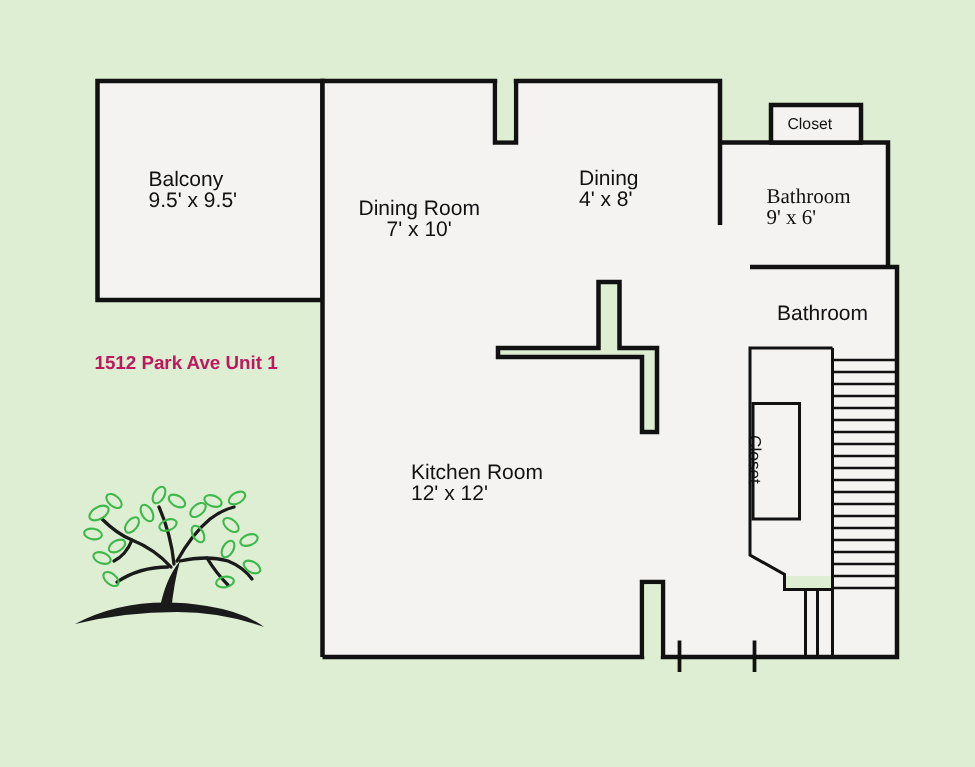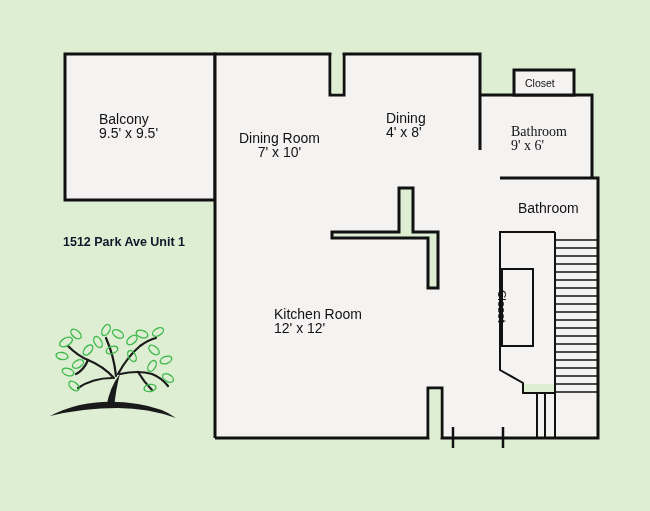--- a/index.html
+++ b/index.html
@@ -1,21 +1,21 @@
 <!DOCTYPE html>
 <html><head>
 <meta charset="utf-8">
 <style>
   html, body { margin: 0; padding: 0; }
   body { width: 650px; height: 511px; background: #ddeed3; position: relative; overflow: hidden; font-family: "Liberation Sans", "DejaVu Sans", sans-serif; }
   svg#plan { position: absolute; left: 0; top: 0; }
   .lbl { position: absolute; font-size: 14px; line-height: 14px; color: #111; white-space: nowrap; }
   .lbl span { display: block; }
   .small { font-size: 10.5px; }
-  .info { position: absolute; left: 63px; top: 235px; font-size: 12.5px; line-height: 15px; color: #0f172a; font-weight: 600; }
+  .info { position: absolute; left: 63px; top: 235px; font-size: 12.5px; line-height: 15px; color: #be185d; font-weight: 600; }
   .info span { display: block; }
   .vert { position: absolute; left: 508px; top: 290px; font-size: 11.5px; transform: rotate(90deg); transform-origin: left top; white-space: nowrap; color: #111; }
   #tree { position: absolute; left: 48px; top: 316px; }
 </style>
 </head>
 <body>
 
 <svg id="plan" width="650" height="511" viewBox="0 0 650 511">
 
   <rect x="65" y="54" width="150" height="146" fill="#f5f2f2" stroke="#111" stroke-width="3"></rect>

